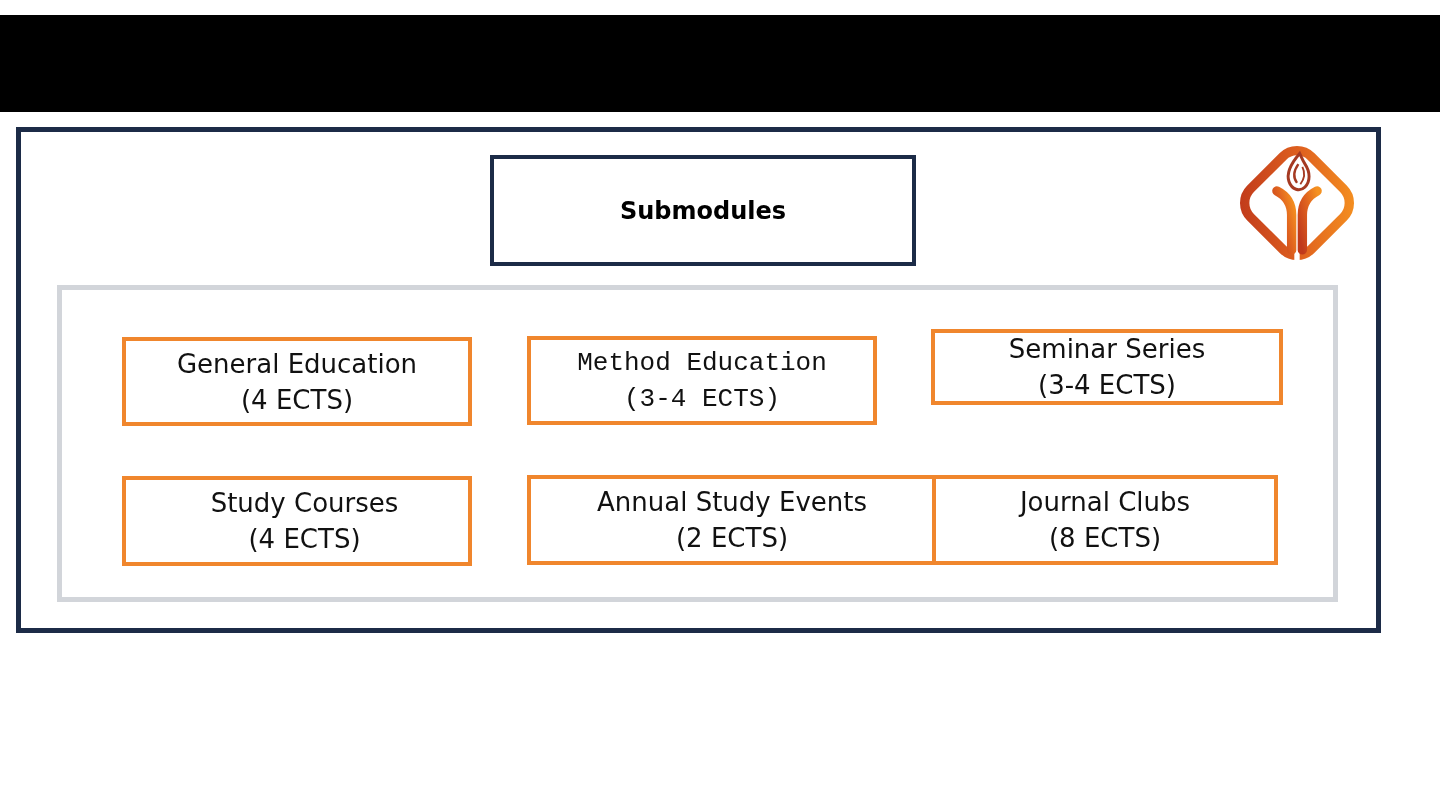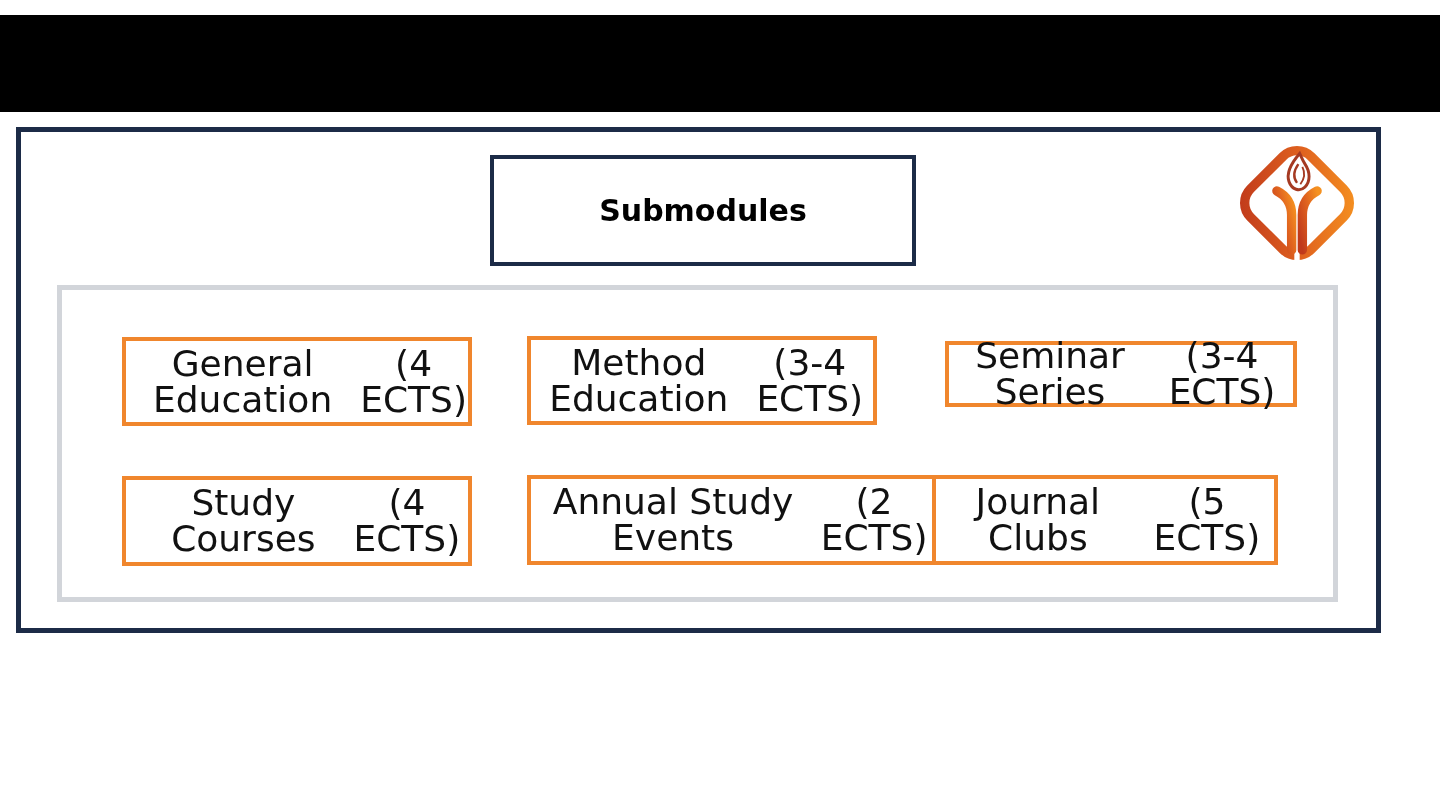--- a/index.html
+++ b/index.html
@@ -28,52 +28,52 @@
   }
   .title-box {
     position: absolute;
     left: 490px; top: 155px;
     width: 426px; height: 111px;
     border: 4px solid #1c2b47;
     background: #ffffff;
     display: flex;
     align-items: center;
     justify-content: center;
-    font-size: 30px;
+    font-size: 24px;
     font-weight: bold;
     color: #000000;
   }
   .logo {
     position: absolute;
     left: 1230px; top: 136px;
     width: 134px; height: 134px;
   }
   .inner-container {
     position: absolute;
     left: 57px; top: 285px;
     width: 1281px; height: 317px;
     border: 5px solid #d2d5da;
     background: #ffffff;
   }
   .module {
     position: absolute;
     border: 4px solid #f0862d;
     background: #ffffff;
     display: flex;
-    flex-direction: row;
+    flex-direction: column;
     align-items: center;
     justify-content: center;
     text-align: center;
-    font-size: 36px;
+    font-size: 26px;
     line-height: 36px;
     color: #111111;
   }
   .m1 { left: 60px;  top: 47px;  width: 350px; height: 89px; }
-  .m2 { left: 465px; top: 46px;  width: 350px; height: 89px; }
-  .m3 { left: 869px; top: 51px;  width: 352px; height: 66px; margin-left: 14px; }
+  .m2 { left: 465px; top: 46px;  width: 350px; height: 89px; font-family: Liberation Mono, monospace; }
+  .m3 { left: 869px; top: 39px;  width: 352px; height: 76px; }
   .m4 { left: 60px;  top: 186px; width: 350px; height: 90px; padding-left: 15px; }
   .m5 { left: 465px; top: 185px; width: 410px; height: 90px; }
   .m6 { left: 870px; top: 185px; width: 346px; height: 90px; }
 </style>
 </head>
 <body>
 
 <div class="stage">
 
   <div class="topbar"></div>
@@ -128,18 +128,18 @@
       <span>(4 ECTS)</span>
     </div>
 
     <div class="module m5">
       <span>Annual Study Events</span>
       <span>(2 ECTS)</span>
     </div>
 
     <div class="module m6">
       <span>Journal Clubs</span>
-      <span>(5 ECTS)</span>
+      <span>(8 ECTS)</span>
     </div>
 
   </div>
 
 </div>
 
 </body></html>

